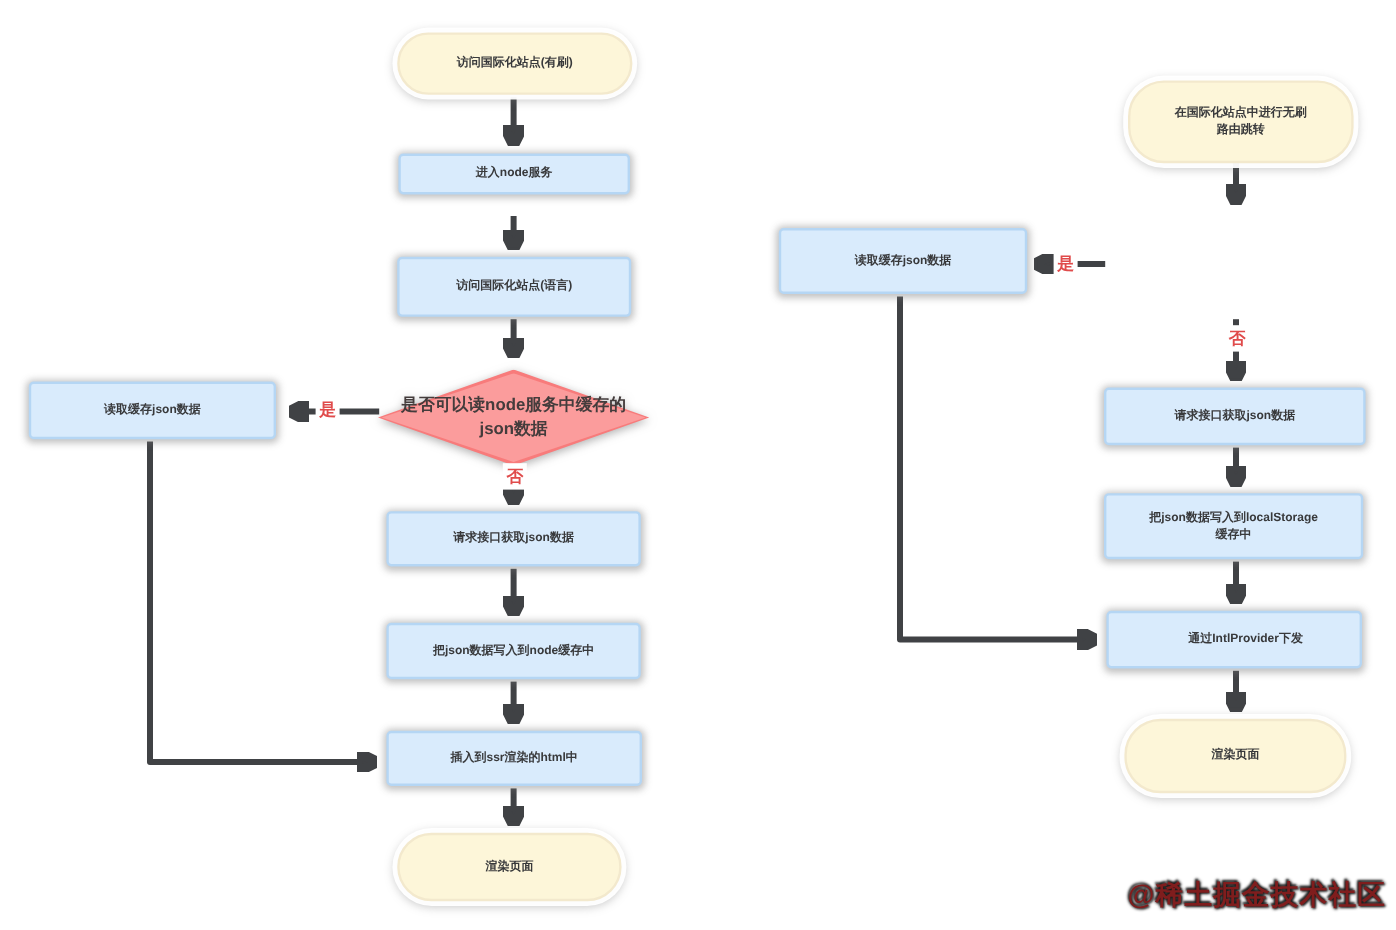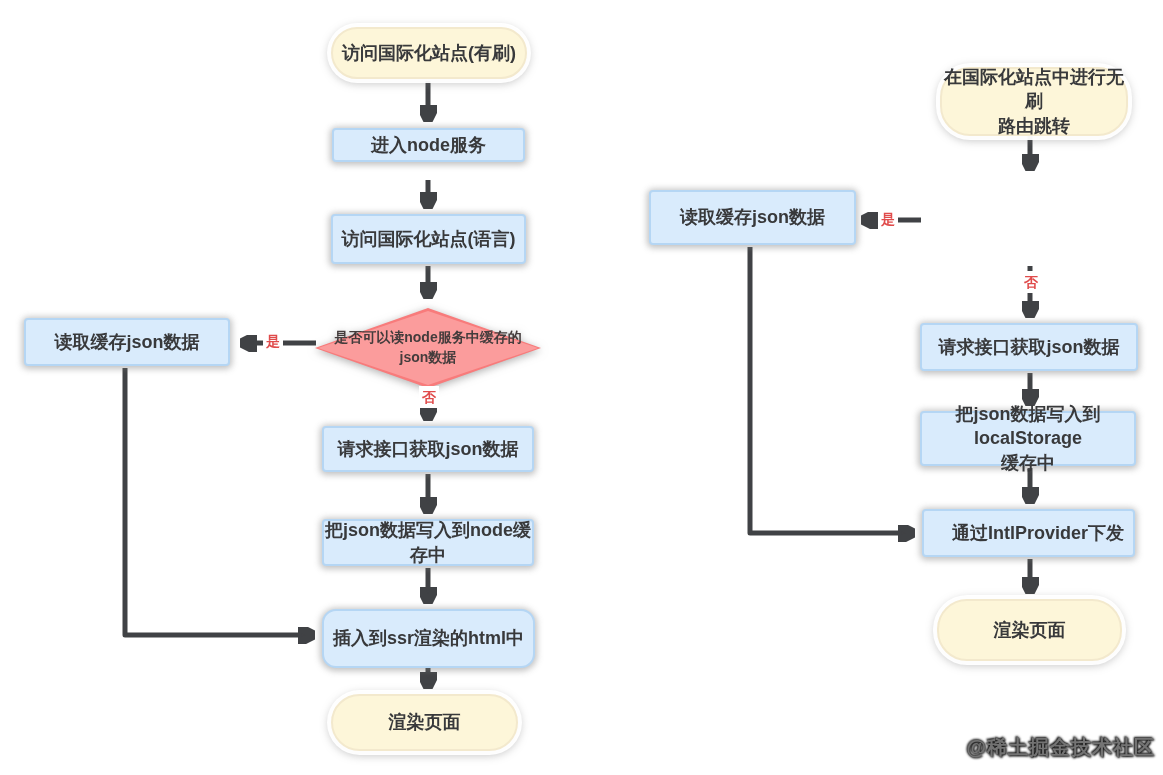--- a/index.html
+++ b/index.html
@@ -15,21 +15,21 @@
     background: #ffffff;
     overflow: hidden;
   }
   .node {
     position: absolute;
     display: flex;
     align-items: center;
     justify-content: center;
     text-align: center;
     color: #38393b;
-    font-size: 18px;
+    font-size: 10px;
     font-weight: 600;
     line-height: 1.35;
     white-space: pre-line;
     box-sizing: border-box;
     z-index: 2;
   }
   .process {
     background: #d9ebfc;
     border: 2px solid #b5d6f4;
     border-radius: 4px;
@@ -93,22 +93,22 @@
   .arrows path {
     fill: none;
     stroke: #404245;
     stroke-width: 5;
     stroke-linejoin: round;
   }
   .watermark {
     position: absolute;
     right: 8px;
     bottom: 14px;
-    color: #737373;
-    font-size: 20px;
+    color: #7f1d1d;
+    font-size: 23px;
     font-weight: 700;
     letter-spacing: 1px;
     text-shadow: 0 0 3px #1a1a1a, 1px 1px 2px #1a1a1a, -1px -1px 2px #1a1a1a;
     z-index: 4;
   }
 </style>
 </head>
 <body>
 
 <div class="canvas">
@@ -149,21 +149,21 @@
     <div class="d-label">是否可以读node服务中缓存的
 json数据</div>
   </div>
 
   <div class="node process" style="left:24px; top:318px; width:206px; height:48px;">读取缓存json数据</div>
 
   <div class="node process" style="left:322px; top:426px; width:212px; height:46px;">请求接口获取json数据</div>
 
   <div class="node process" style="left:322px; top:519px; width:212px; height:47px;">把json数据写入到node缓存中</div>
 
-  <div class="node process" style="left:322px; top:609px; width:213px; height:59px;border-radius:14px;">插入到ssr渲染的html中</div>
+  <div class="node process" style="left:322px; top:609px; width:213px; height:46px;">插入到ssr渲染的html中</div>
 
   <div class="node terminal" style="left:331px; top:694px; width:187px; height:57px;">渲染页面</div>
 
   <span class="branch-label" style="left:263px; top:330px;">是</span>
   <span class="branch-label" style="left:419px; top:386px;">否</span>
 
   <div class="node terminal" style="left:940px; top:67px; width:188px; height:69px;">在国际化站点中进行无刷
 路由跳转</div>
 
 

